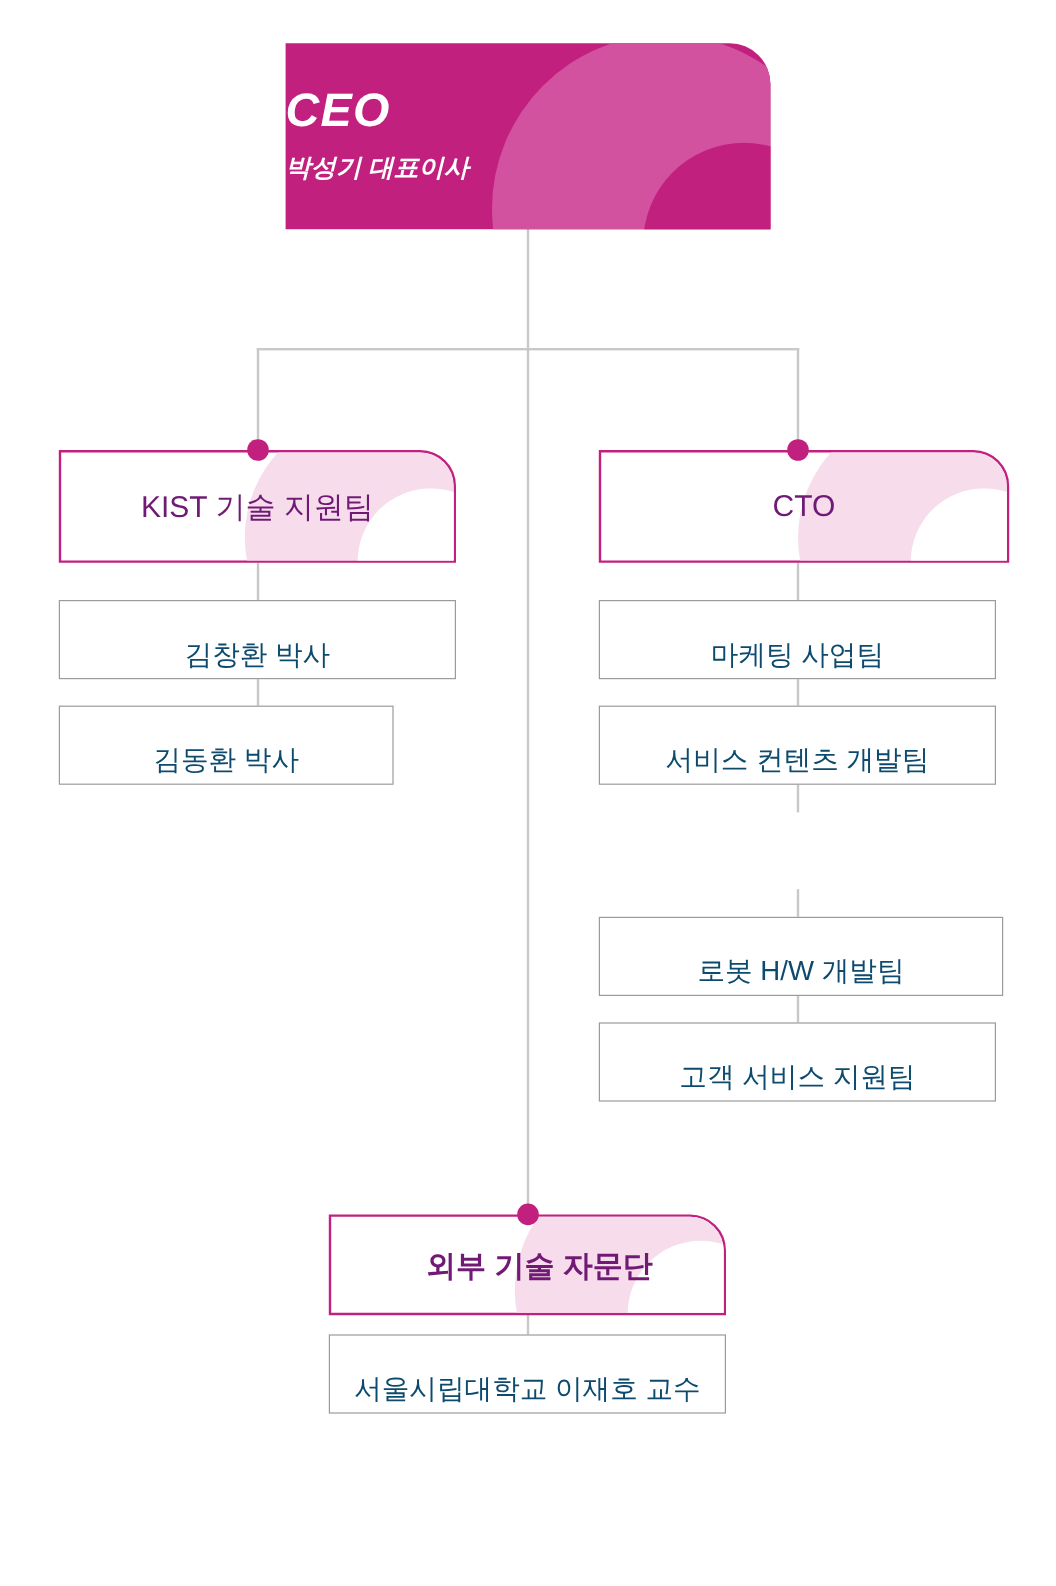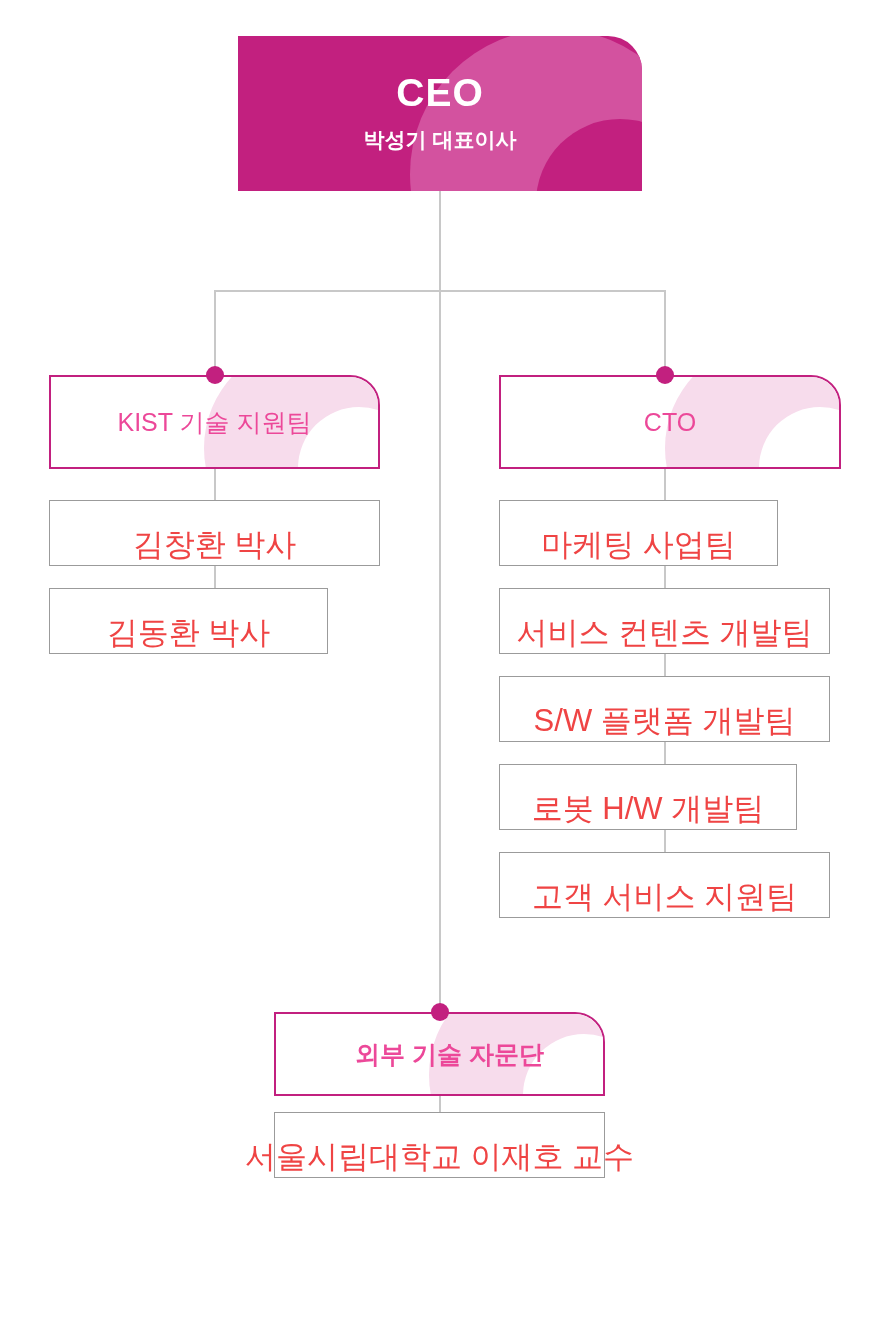--- a/index.html
+++ b/index.html
@@ -66,23 +66,24 @@
     height: 168px;
     border-radius: 50%;
     background: #c2207f;
   }
   .ceo-text {
     position: relative;
     z-index: 2;
     height: 100%;
     display: flex;
     flex-direction: column;
-    align-items: center;
+    align-items: flex-start;
     justify-content: center;
     color: #ffffff;
+    font-style: italic;
   }
   .ceo-title {
     font-size: 39px;
     font-weight: bold;
     letter-spacing: 1px;
     line-height: 1.05;
   }
   .ceo-sub {
     font-size: 21px;
     font-weight: bold;
@@ -119,38 +120,38 @@
     background: #ffffff;
   }
   .hl-label {
     position: relative;
     z-index: 2;
     height: 100%;
     display: flex;
     align-items: center;
     justify-content: center;
     font-size: 25px;
-    color: #ec4899;
+    color: #701a75;
   }
   .hl-label.bold { font-weight: bold; margin-left: 20px; }
 
   
   .sub-box {
     position: absolute;
     background: #ffffff;
     border: 1px solid #9b9b9b;
     box-sizing: border-box;
     display: flex;
     align-items: center;
     justify-content: center;
     z-index: 3;
   }
   .sub-label {
-    font-size: 31px;
-    color: #ef4444;
+    font-size: 23px;
+    color: #0c4a6e;
     white-space: nowrap;
     margin-top: 24px;
   }
 </style>
 </head>
 <body>
 
 <div id="chart">
 
   <div class="line vline" style="left:439px; top:191px; height:100px;"></div>
@@ -197,30 +198,27 @@
     <span class="sub-label">김동환 박사</span>
   </div>
 
   <div class="node-dot" style="left:656px; top:366px;"></div>
   <div class="hl-box" style="left:499px; top:375px; width:342px; height:94px;">
     <div class="hl-deco-outer"></div>
     <div class="hl-deco-inner"></div>
     <div class="hl-label">CTO</div>
   </div>
 
-  <div class="sub-box" style="left:499px; top:500px; width:279px; height:66px;">
+  <div class="sub-box" style="left:499px; top:500px; width:331px; height:66px;">
     <span class="sub-label">마케팅 사업팀</span>
   </div>
   <div class="sub-box" style="left:499px; top:588px; width:331px; height:66px;">
     <span class="sub-label">서비스 컨텐츠 개발팀</span>
   </div>
-  <div class="sub-box" style="left:499px; top:676px; width:331px; height:66px;">
-    <span class="sub-label">S/W 플랫폼 개발팀</span>
-  </div>
-  <div class="sub-box" style="left:499px; top:764px; width:298px; height:66px;">
+  <div class="sub-box" style="left:499px; top:764px; width:337px; height:66px;">
     <span class="sub-label">로봇 H/W 개발팀</span>
   </div>
   <div class="sub-box" style="left:499px; top:852px; width:331px; height:66px;">
     <span class="sub-label">고객 서비스 지원팀</span>
   </div>
 
   <div class="node-dot" style="left:431px; top:1003px;"></div>
   <div class="hl-box" style="left:274px; top:1012px; width:331px; height:84px;">
     <div class="hl-deco-outer"></div>
     <div class="hl-deco-inner"></div>

